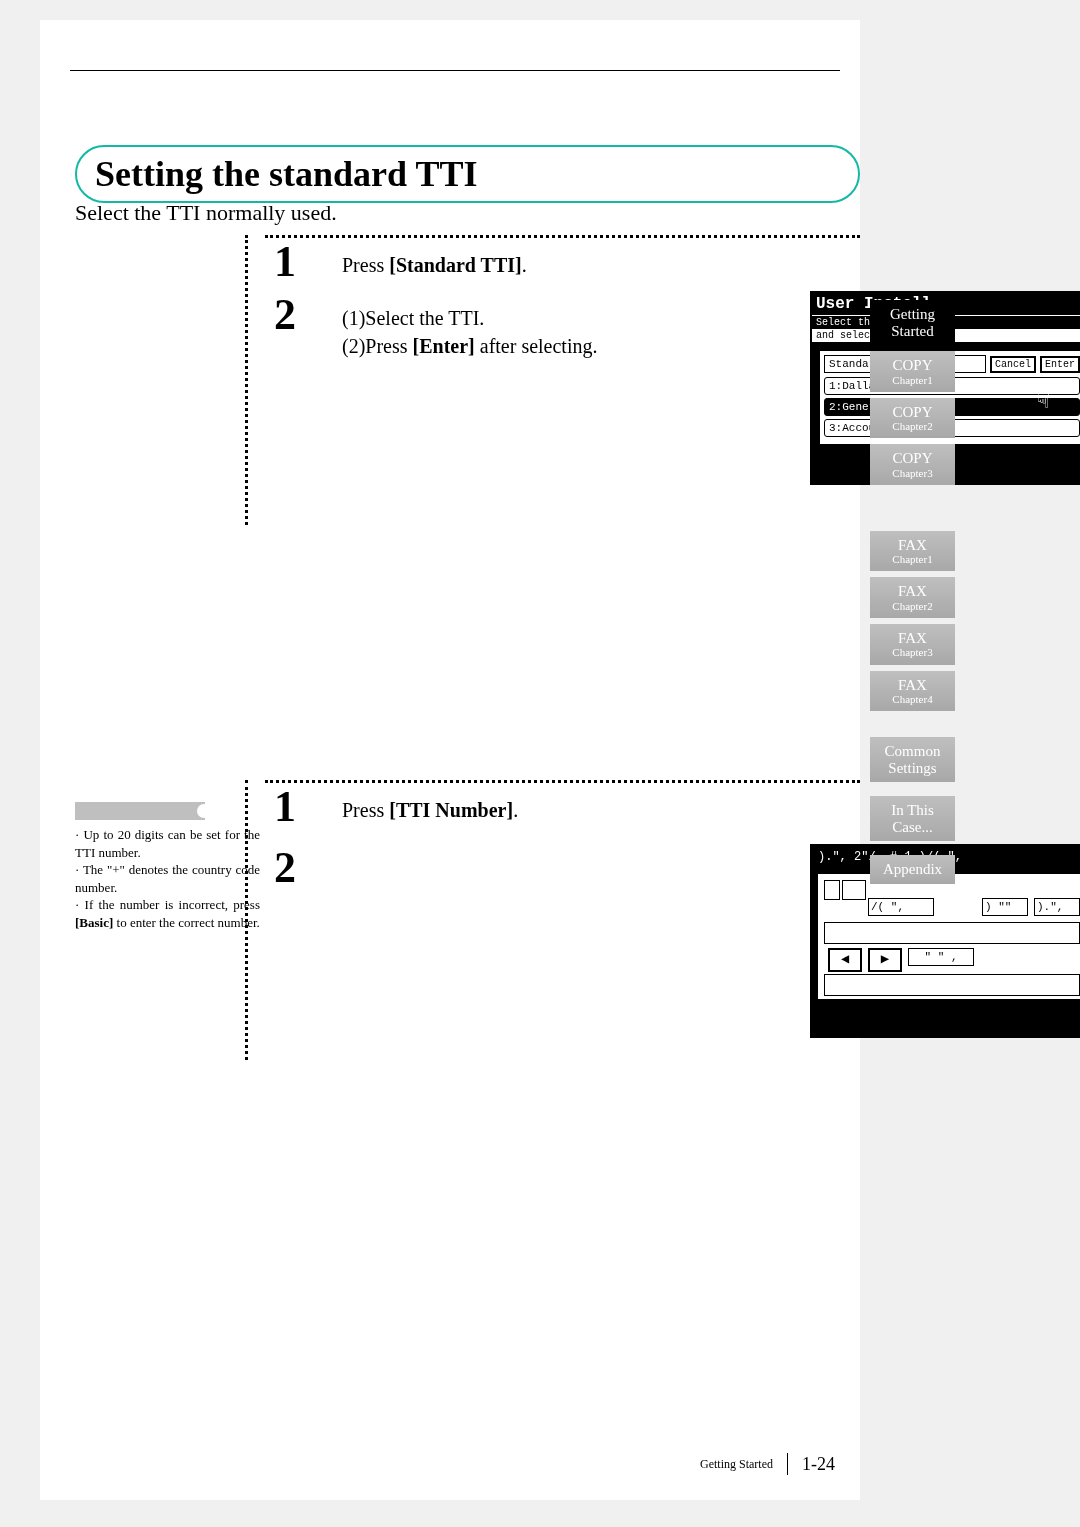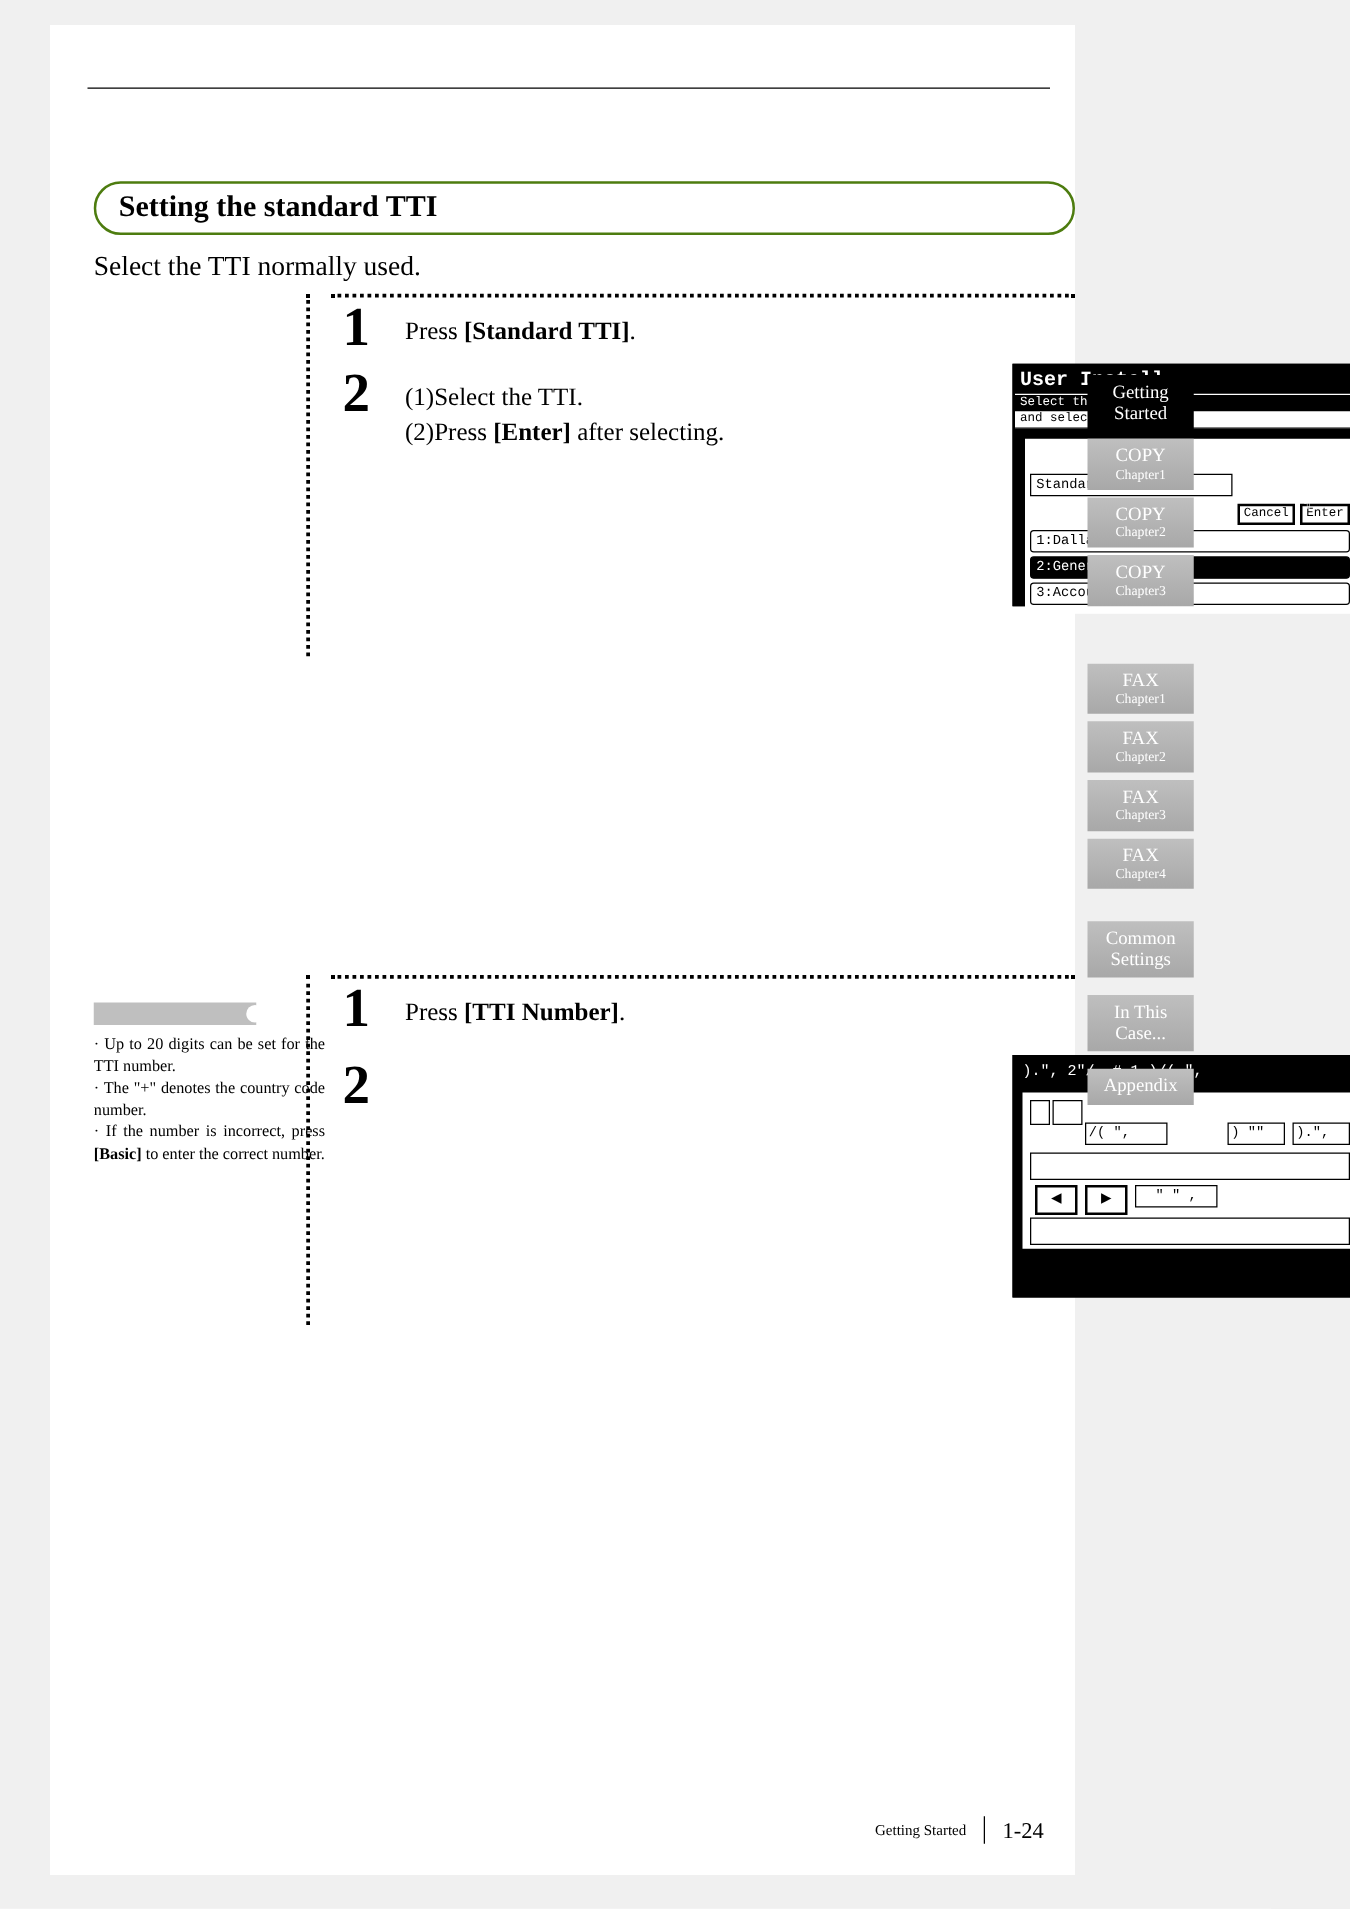--- a/index.html
+++ b/index.html
@@ -30,24 +30,24 @@
   .header-title {
     position: absolute;
     right: 25px;
     top: 25px;
     font-size: 22px;
   }
   .section-heading {
     position: absolute;
     left: 35px;
     width: 785px;
-    border: 2px solid #4d7c0f;
+    border: 2px solid #14b8a6;
     border-radius: 30px;
     padding: 6px 18px;
-    font-size: 24px;
+    font-size: 36px;
     font-weight: bold;
     font-family: "Times New Roman", serif;
     box-sizing: border-box;
   }
   .sub-text {
     position: absolute;
     font-size: 22px;
     left: 35px;
   }
   .step-area {
@@ -76,21 +76,21 @@
     position: absolute;
     left: 0;
     top: -10px;
     font-size: 44px;
     font-weight: bold;
     font-family: "Times New Roman", serif;
     width: 40px;
     text-align: center;
   }
   .step-body {
-    margin-left: 59px;
+    margin-left: 77px;
     font-size: 20px;
     line-height: 1.4;
     padding-top: 5px;
   }
   .step-body b { font-weight: bold; }
   .screen {
     position: absolute;
     border: 2px solid #000;
     background: #000;
     font-family: "Courier New", monospace;
@@ -139,21 +139,20 @@
     border: 1px solid #000;
     padding: 2px 4px;
     flex: 1;
   }
   .scr-btn {
     border: 2px solid #000;
     padding: 1px 3px;
     font-size: 10px;
     background: #fff;
     color: #000;
-    margin-top: 48px;
   }
   .pointer {
     position: absolute;
     right: 42px;
     top: 95px;
     font-size: 22px;
   }
   .sidebar-tabs {
     position: absolute;
     left: 870px;

